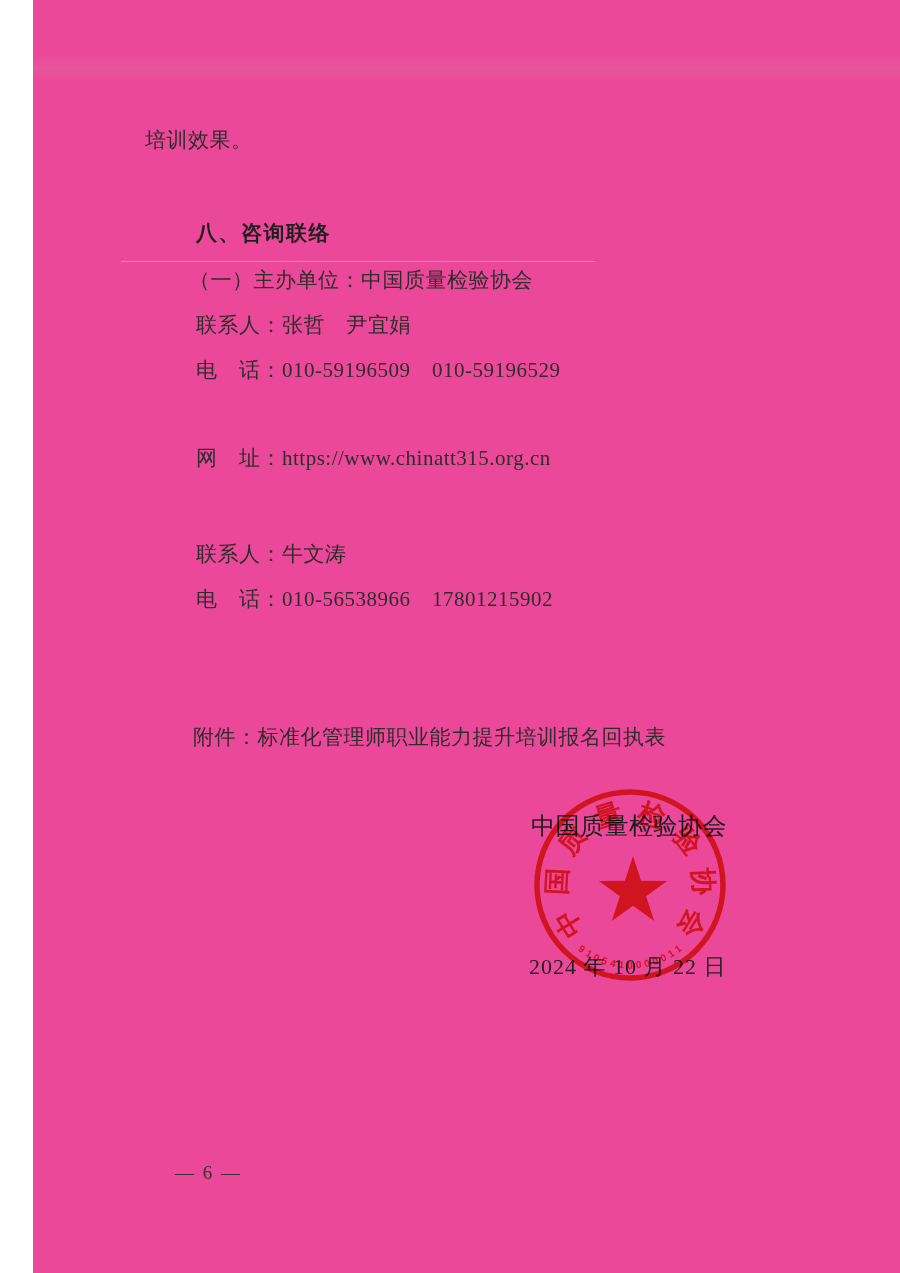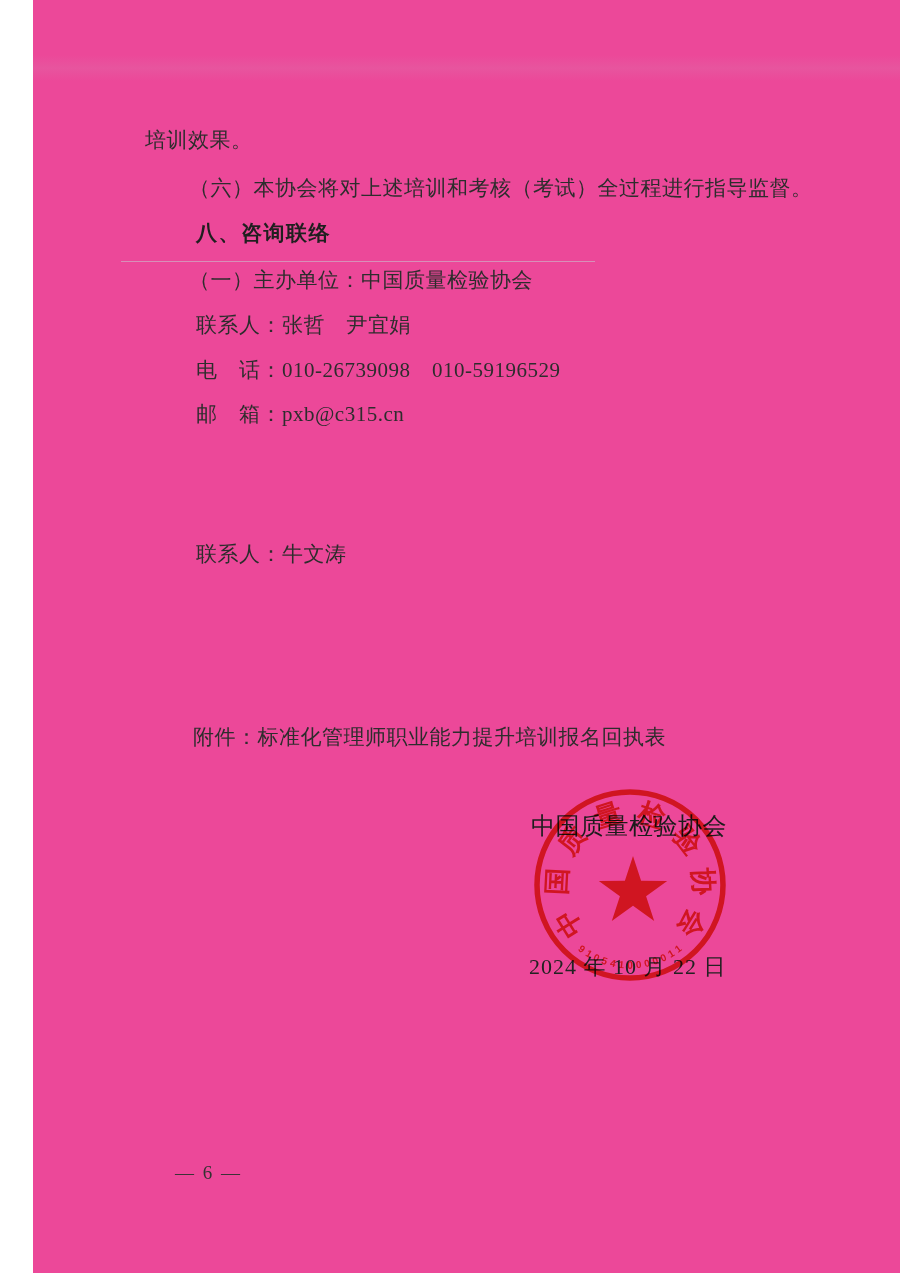--- a/index.html
+++ b/index.html
@@ -77,36 +77,36 @@
 </head>
 <body>
 
 <div class="page">
 
   <div class="scan-band"></div>
   <div class="scan-line-1"></div>
 
   <div class="line" style="left:112px; top:126px;">培训效果。</div>
 
-  <div class="line" style="left:156px; top:174px;">（六）本协会将对上述培训和考核（考试）全过程进行指导监督。</div>
 
   <div class="line heading" style="left:163px; top:219px;text-align:center;">八、咨询联络</div>
 
   <div class="line" style="left:163px; top:311px;">联系人：张哲　尹宜娟</div>
 
   <div class="line" style="left:156px; top:266px;">（一）主办单位：中国质量检验协会</div>
 
-  <div class="line" style="left:163px; top:356px;">电　话：010-26739098　010-59196529</div>
+  <div class="line" style="left:163px; top:356px;">电　话：010-59196509　010-59196529</div>
 
-  <div class="line" style="left:163px; top:400px;">邮　箱：pxb@c315.cn</div>
 
+  <div class="line" style="left:163px; top:444px;">网　址：https://www.chinatt315.org.cn</div>
 
 
   <div class="line" style="left:163px; top:540px;">联系人：牛文涛</div>
 
+  <div class="line" style="left:163px; top:585px;">电　话：010-56538966　17801215902</div>
 
 
   <div class="line" style="left:160px; top:723px;">附件：标准化管理师职业能力提升培训报名回执表</div>
 
   <div class="sig-org">中国质量检验协会</div>
 
   <div class="sig-date">2024 年 10 月 22 日</div>
 
   <div class="seal">
     <svg id="seal-svg" width="208" height="208" viewBox="0 0 208 208" xmlns="http://www.w3.org/2000/svg">

